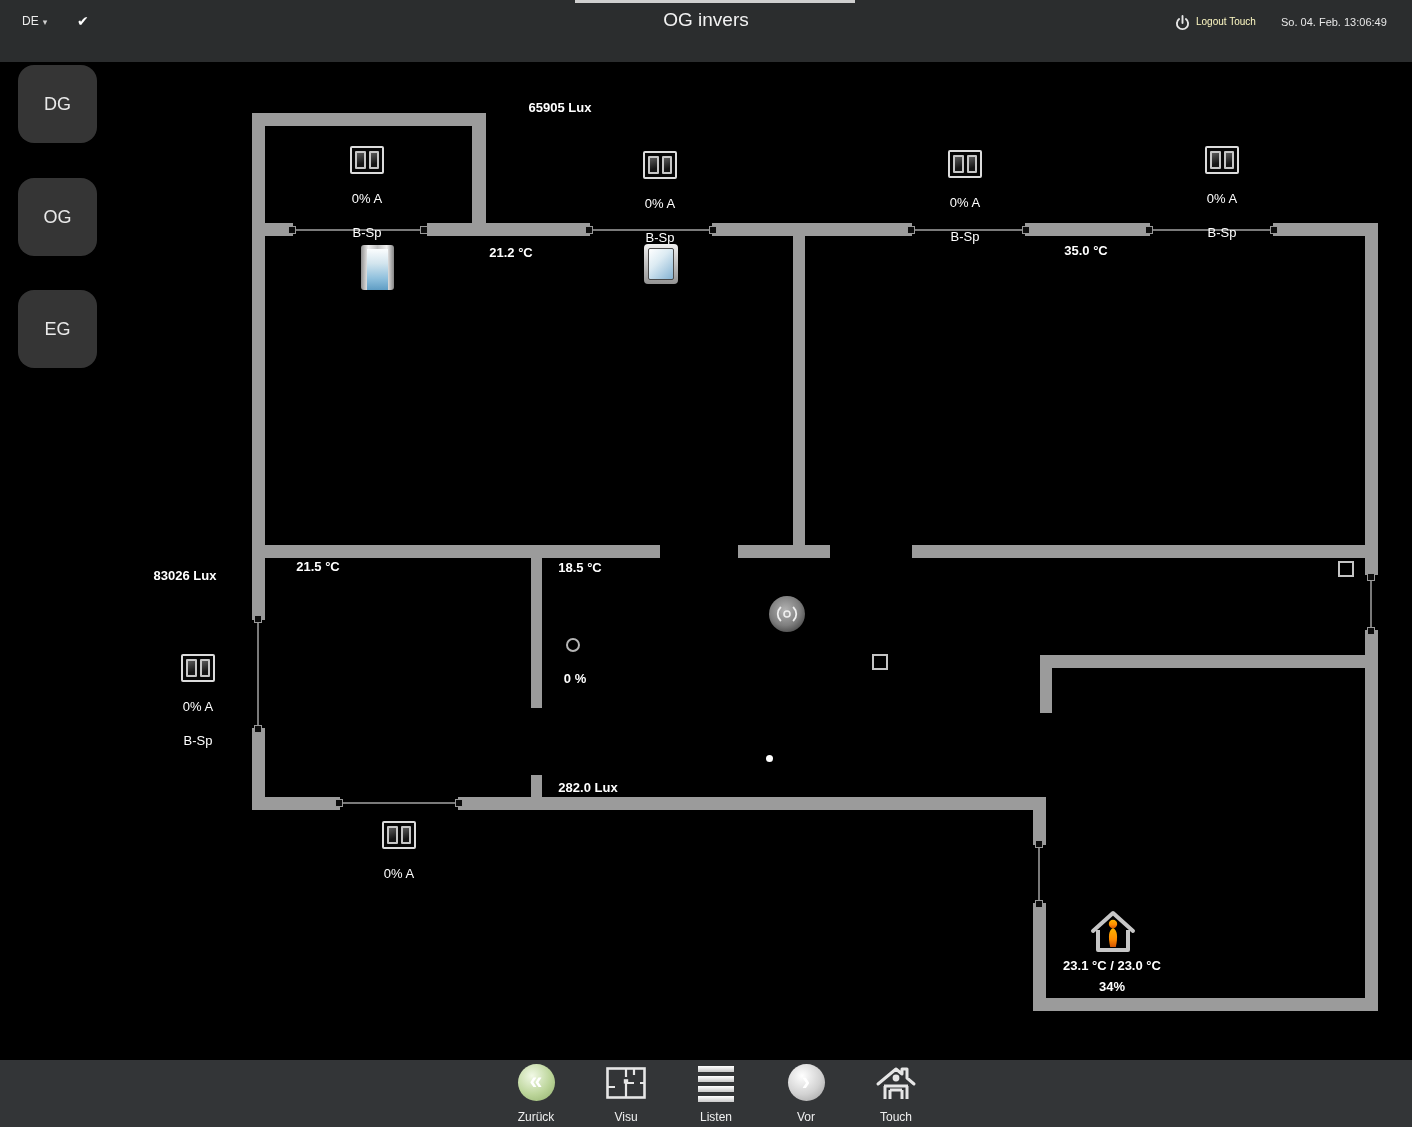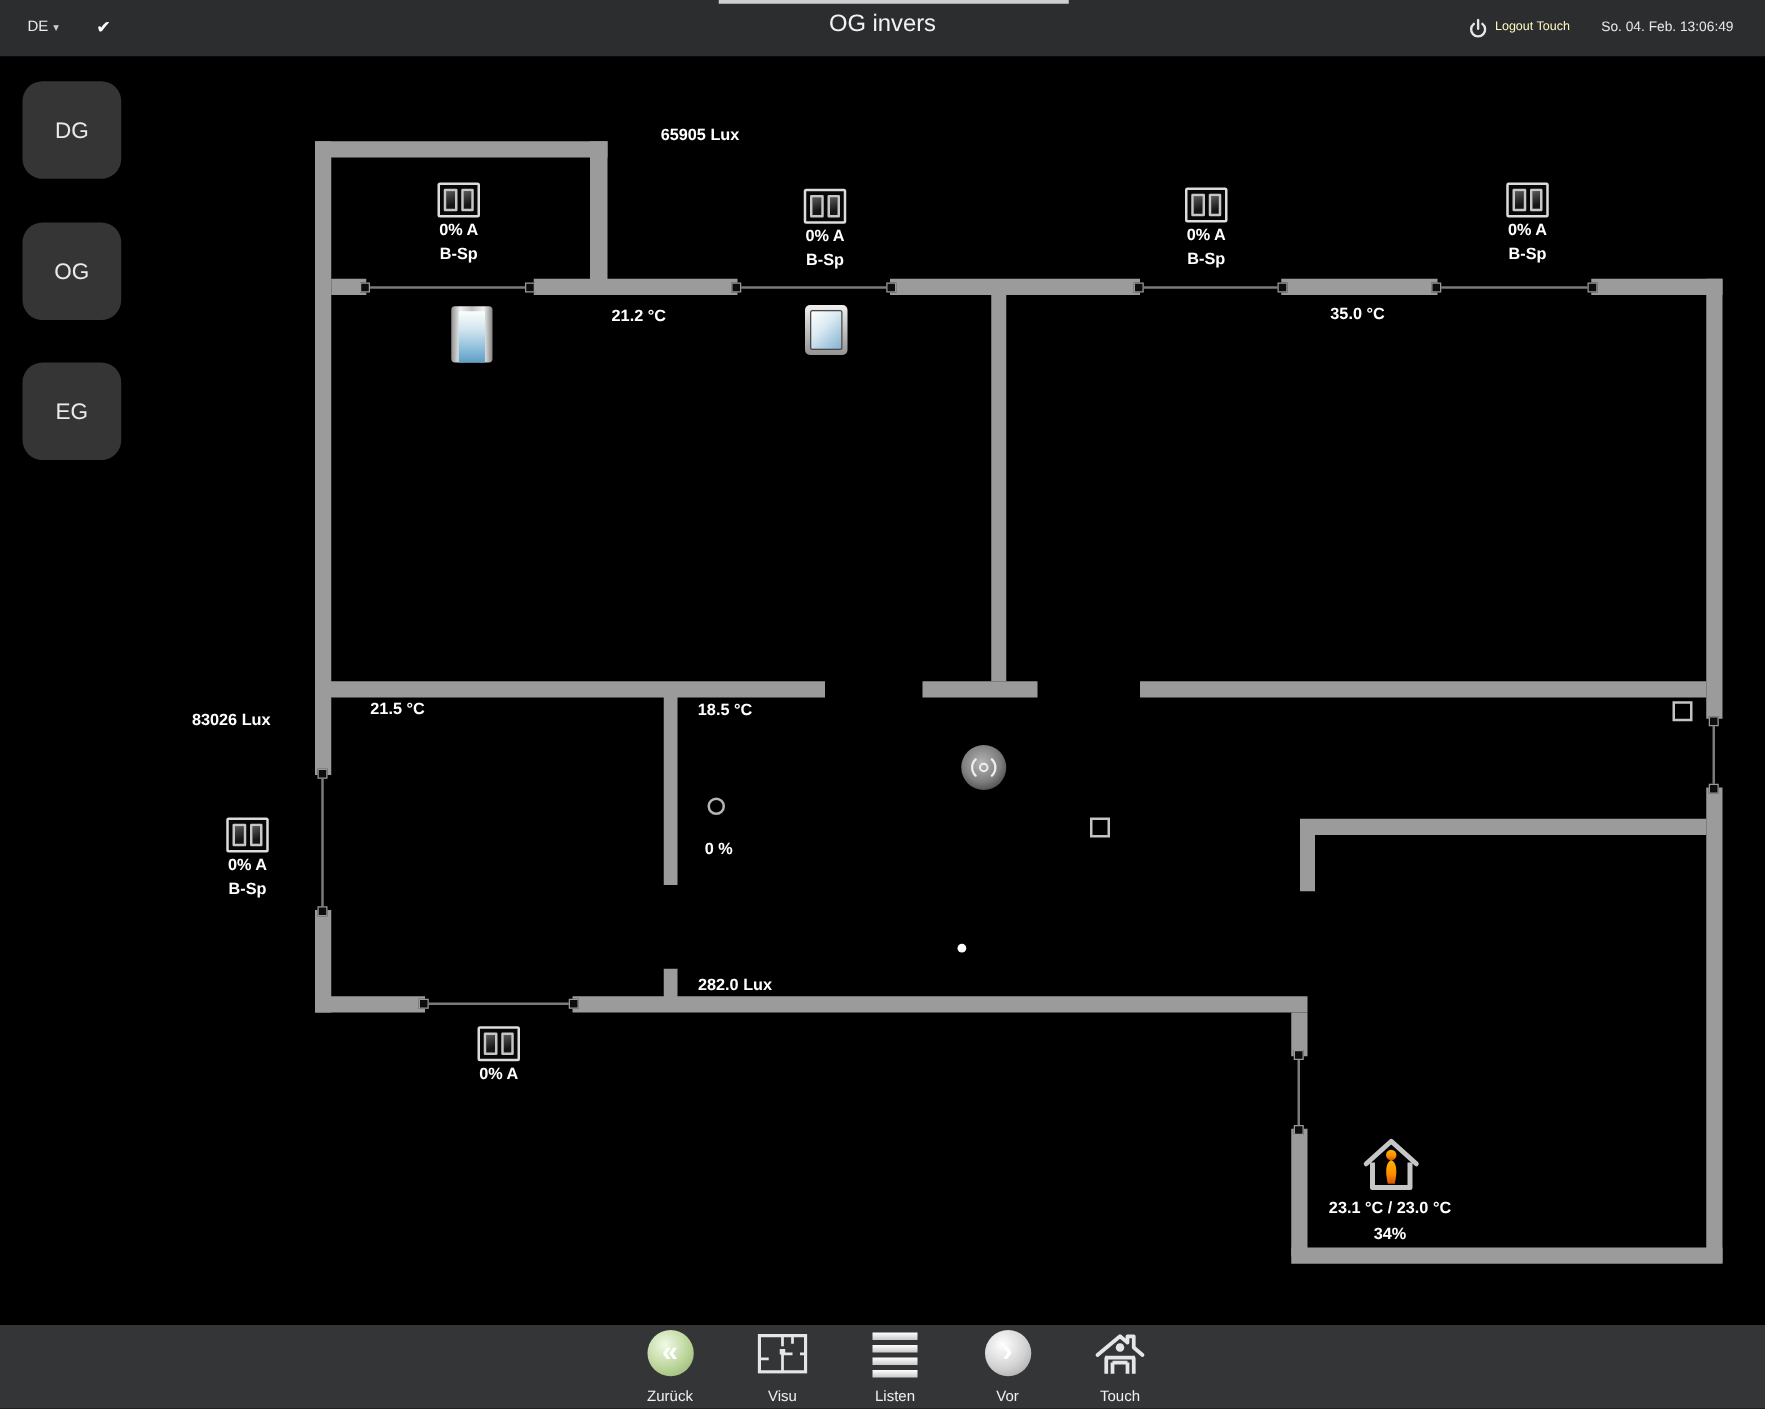--- a/index.html
+++ b/index.html
@@ -1,20 +1,20 @@
 <!DOCTYPE html>
 <html><head>
 <meta charset="utf-8">
 <style>
   html,body{margin:0;padding:0;background:#000;}
   body{width:1412px;height:1127px;position:relative;overflow:hidden;
        font-family:"Liberation Sans",sans-serif;color:#fff;}
 
   
-  .topbar{position:absolute;left:0;top:0;width:1412px;height:45px;background:#2b2d2e;}
+  .topbar{position:absolute;left:0;top:0;width:1412px;height:62px;background:#2b2d2e;}
   .topline{position:absolute;left:575px;top:0;width:280px;height:3px;background:#cfcfcf;}
   .lang{position:absolute;left:22px;top:14px;font-size:12px;color:#ececec;cursor:pointer;}
   .lang .caret{font-size:9px;margin-left:4px;color:#cfcfcf;}
   .checkmark{position:absolute;left:77px;top:13px;font-size:14px;color:#fff;}
   .title{position:absolute;left:706px;top:9px;transform:translateX(-50%);
          font-size:19px;color:#f2f2f2;}
   .logout{position:absolute;left:1196px;top:16px;font-size:10px;color:#fef9c3;cursor:pointer;}
   .datetime{position:absolute;left:1281px;top:16px;font-size:11px;color:#e8e8e8;}
   .pwr{position:absolute;left:1175px;top:15px;}
 
@@ -30,21 +30,21 @@
       background:#0c0c0c;border:1px solid #999;}
   .win-h::before{left:-5px;} .win-h::after{right:-5px;}
   .win-v{position:absolute;width:2px;background:#7a7a7a;}
   .win-v::before,.win-v::after{content:"";position:absolute;left:-3px;width:6px;height:6px;
       background:#0c0c0c;border:1px solid #999;}
   .win-v::before{top:-5px;} .win-v::after{bottom:-5px;}
 
   .plabel{position:absolute;color:#fff;font-weight:bold;font-size:13px;white-space:nowrap;
           transform:translateX(-50%);}
   .blind-set{position:absolute;width:84px;text-align:center;}
-  .blind-set .lbl{margin-top:1px;line-height:18px;font-weight:bold;font-size:13px;color:#fff;}
+  .blind-set .lbl{margin-top:16px;line-height:18px;font-weight:normal;font-size:13px;color:#fff;}
   .winicon{width:34px;height:28px;margin:0 auto;border:2px solid #dcdcdc;border-radius:2px;
            background:#060606;display:flex;gap:3px;padding:3px;box-sizing:border-box;cursor:pointer;}
   .winicon .pane{flex:1;border:2px solid #c6c6c6;border-radius:1px;
            background:linear-gradient(160deg,#5a5a5a 0%,#151515 75%);}
 
   .door-icon{position:absolute;width:33px;height:45px;border-radius:3px;cursor:pointer;
       background:linear-gradient(90deg,#8f8f8f,#f0f0f0 22%,#c0c0c0 50%,#f0f0f0 78%,#848484);
       padding:4px 6px 0 6px;box-sizing:border-box;box-shadow:1px 2px 3px rgba(0,0,0,.7);}
   .door-icon .glass{width:100%;height:100%;
       background:linear-gradient(180deg,#fbfdfe 0%,#d3e5ee 35%,#8fc0dd 72%,#5f9dc4 100%);}

